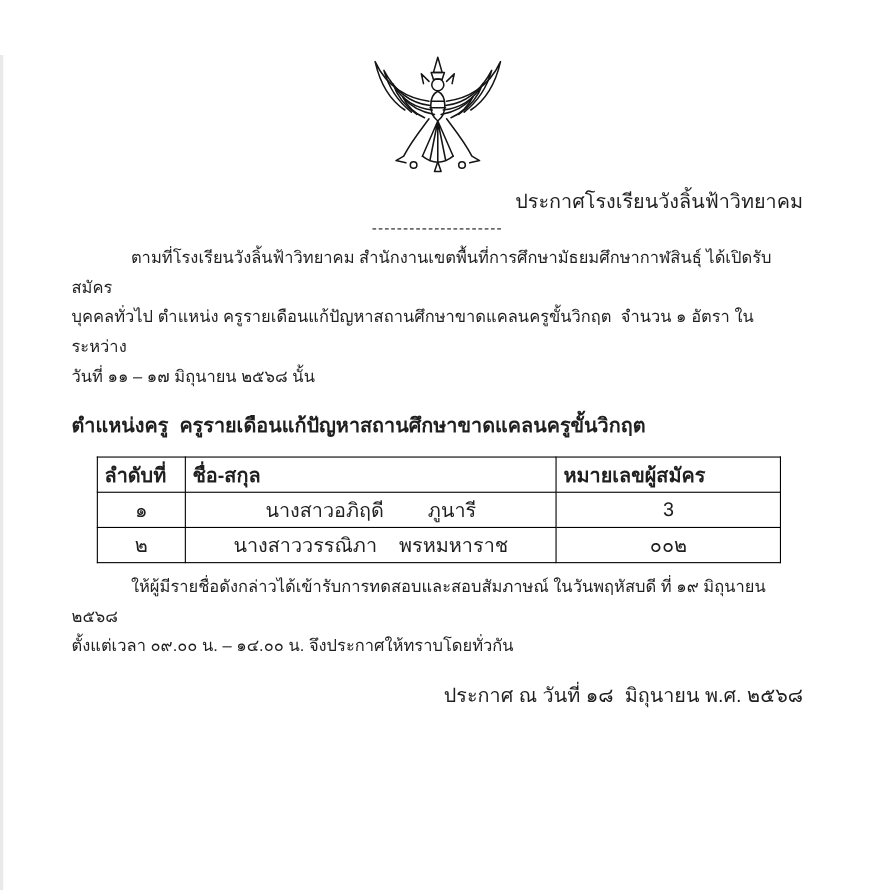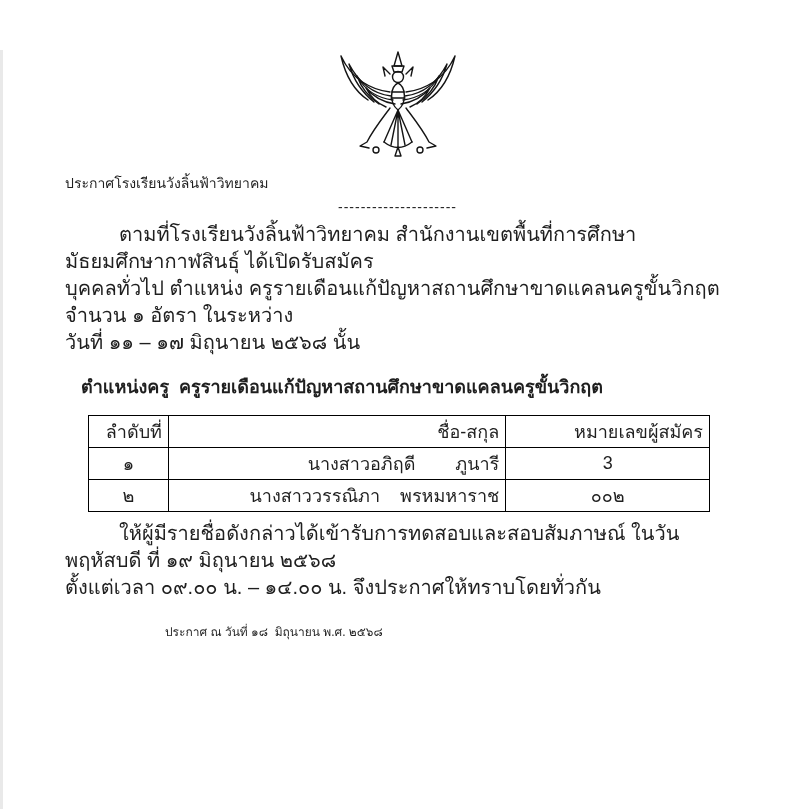--- a/index.html
+++ b/index.html
@@ -10,42 +10,42 @@
   }
   .page{
     width:792px;height:809px;background:#ffffff;
     border-left:3px solid #e9e9e9;border-bottom:2px solid #f0f0f0;
     box-sizing:border-box;
   }
   .content{padding:0 62px;}
   .emblem-wrap{width:124px;margin:50px auto 6px auto;}
   .emblem-wrap svg{display:block;}
   .title1,.title2{
-    text-align:left;font-size:14px;line-height:27px;white-space:pre-wrap;
+    text-align:right;font-size:18px;line-height:27px;white-space:pre-wrap;
   }
   .divider{text-align:center;font-size:14px;line-height:20px;letter-spacing:1px;color:#2a2a2a;}
   .para{
-    margin:4px 0 0 0;font-size:20px;line-height:27px;
+    margin:4px 0 0 0;font-size:15px;line-height:27px;
     white-space:pre-wrap;text-indent:54px;
   }
   .section-heading{
-    margin-top:18px;font-size:18px;line-height:27px;font-weight:bold;white-space:pre-wrap;margin-left:16px;
+    margin-top:18px;font-size:18px;line-height:27px;font-weight:bold;white-space:pre-wrap;
   }
   table.applicants{
     margin:14px 0 0 23px;border-collapse:collapse;width:622px;
     font-size:18px;
   }
   table.applicants th,table.applicants td{
     border:1.6px solid #000;padding:1px 6px;height:26px;box-sizing:border-box;
   }
-  table.applicants th{font-weight:normal;text-align:right;}
+  table.applicants th{font-weight:bold;text-align:left;}
   td.c-no,td.c-appno{text-align:center;}
-  td.c-name{text-align:right;padding-left:12px;white-space:pre-wrap;}
+  td.c-name{text-align:center;padding-left:12px;white-space:pre-wrap;}
   .date-line{
-    margin-top:18px;padding-left:100px;font-size:12px;line-height:27px;white-space:pre-wrap;
+    margin-top:18px;padding-left:100px;font-size:18px;line-height:27px;white-space:pre-wrap;text-align:right;
   }
   .g{stroke:#151515;fill:none;stroke-width:1.4;stroke-linecap:round;stroke-linejoin:round;}
 </style>
 </head>
 <body>
 
 <div class="page">
   <div class="emblem-wrap">
     <svg width="124" height="114" viewBox="0 0 124 114" aria-hidden="true">
 

